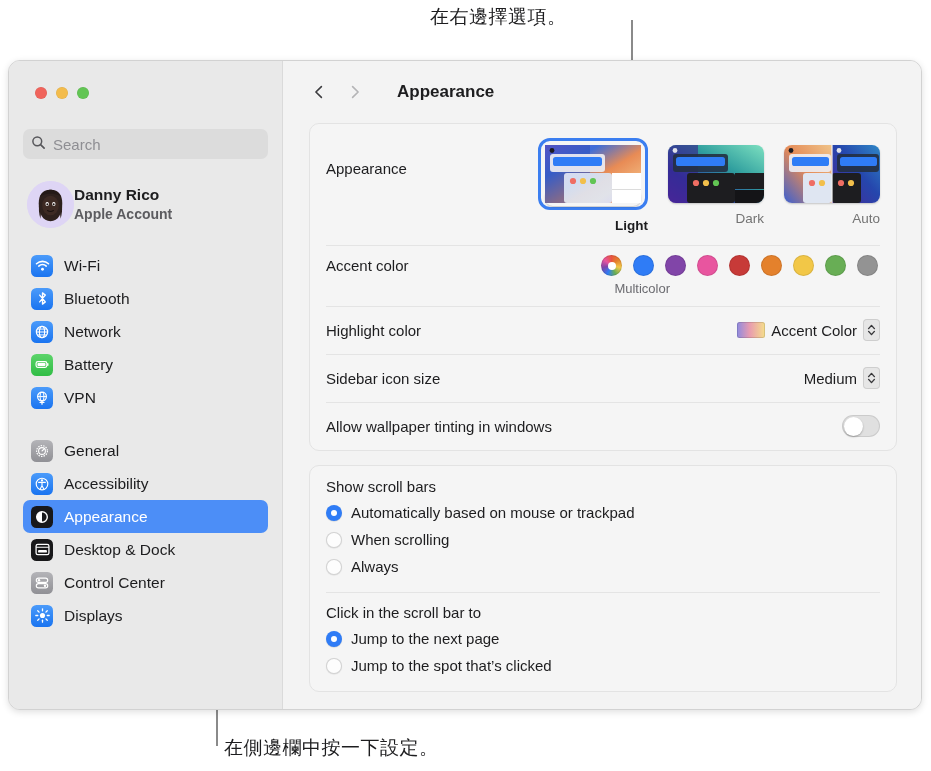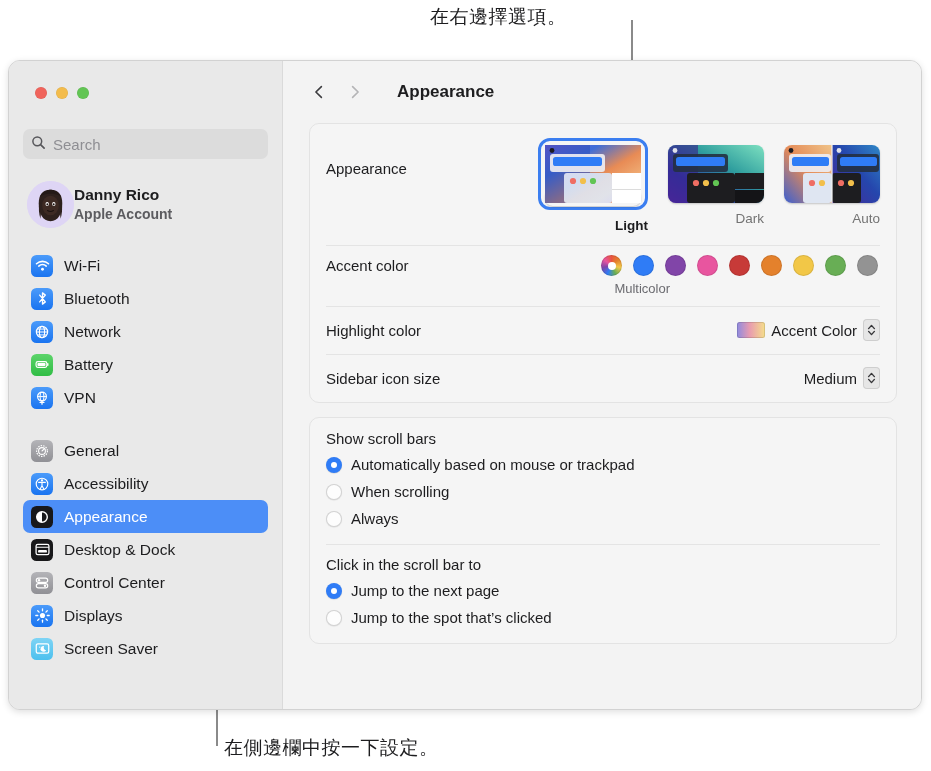--- a/index.html
+++ b/index.html
@@ -393,31 +393,20 @@
                 <line x1="3.95" y1="3.95" x2="5.4" y2="5.4"></line>
                   <line x1="12.6" y1="12.6" x2="14.05" y2="14.05"></line>
                 <line x1="14.05" y1="3.95" x2="12.6" y2="5.4"></line>
                   <line x1="5.4" y1="12.6" x2="3.95" y2="14.05"></line>
               </g>
             </svg>
           </span>
           <span class="nav-label">Displays</span>
         </div>
 
-        <div class="nav-item">
-          <span class="nav-ico" style="background:linear-gradient(180deg,#7fd4f5,#4cc0ee);">
-            <svg width="17" height="17" viewBox="0 0 18 18">
-              <rect x="2.4" y="4" width="13.2" height="10" rx="1.7" fill="none" stroke="#fff" stroke-width="1.3"></rect>
-              <path d="M10.6 6.3a3.1 3.1 0 1 0 2.2 4.6 3.6 3.6 0 0 1-2.2-4.6z" fill="#fff"></path>
-              <circle cx="6.1" cy="7.6" r=".65" fill="#fff"></circle>
-              <circle cx="7.3" cy="10.4" r=".5" fill="#fff"></circle>
-            </svg>
-          </span>
-          <span class="nav-label">Screen Saver</span>
-        </div>
       </div>
     </div>
 
     <div class="main">
 
       <div class="toolbar">
         <span class="chev">
           <svg width="16" height="16" viewBox="0 0 16 16">
               <path d="M10.4 2.6L4.9 8l5.5 5.4" stroke="#3d3d40" stroke-width="1.6" fill="none" stroke-linecap="round" stroke-linejoin="round"></path>
             </svg>
@@ -576,20 +565,26 @@
               <span>Medium</span>
               <span class="stepper">
                 <svg width="9" height="14" viewBox="0 0 9 14">
                   <path d="M1.6 5.6L4.5 2.4l2.9 3.2" stroke="#37373a" stroke-width="1.4" fill="none" stroke-linecap="round" stroke-linejoin="round"></path>
                   <path d="M1.6 8.4l2.9 3.2 2.9-3.2" stroke="#37373a" stroke-width="1.4" fill="none" stroke-linecap="round" stroke-linejoin="round"></path>
                 </svg>
               </span>
             </div>
           </div>
 
+          <div class="row">
+            <span class="row-label">Allow wallpaper tinting in windows</span>
+            <span class="toggle">
+              <span class="knob"></span>
+            </span>
+          </div>
         </div>
 
         <div class="card">
 
           <div class="group">
             <div class="group-title">Show scroll bars</div>
 
             <div class="radio-row">
               <span class="radio on"></span>
               <span class="radio-label">Automatically based on mouse or trackpad</span>

